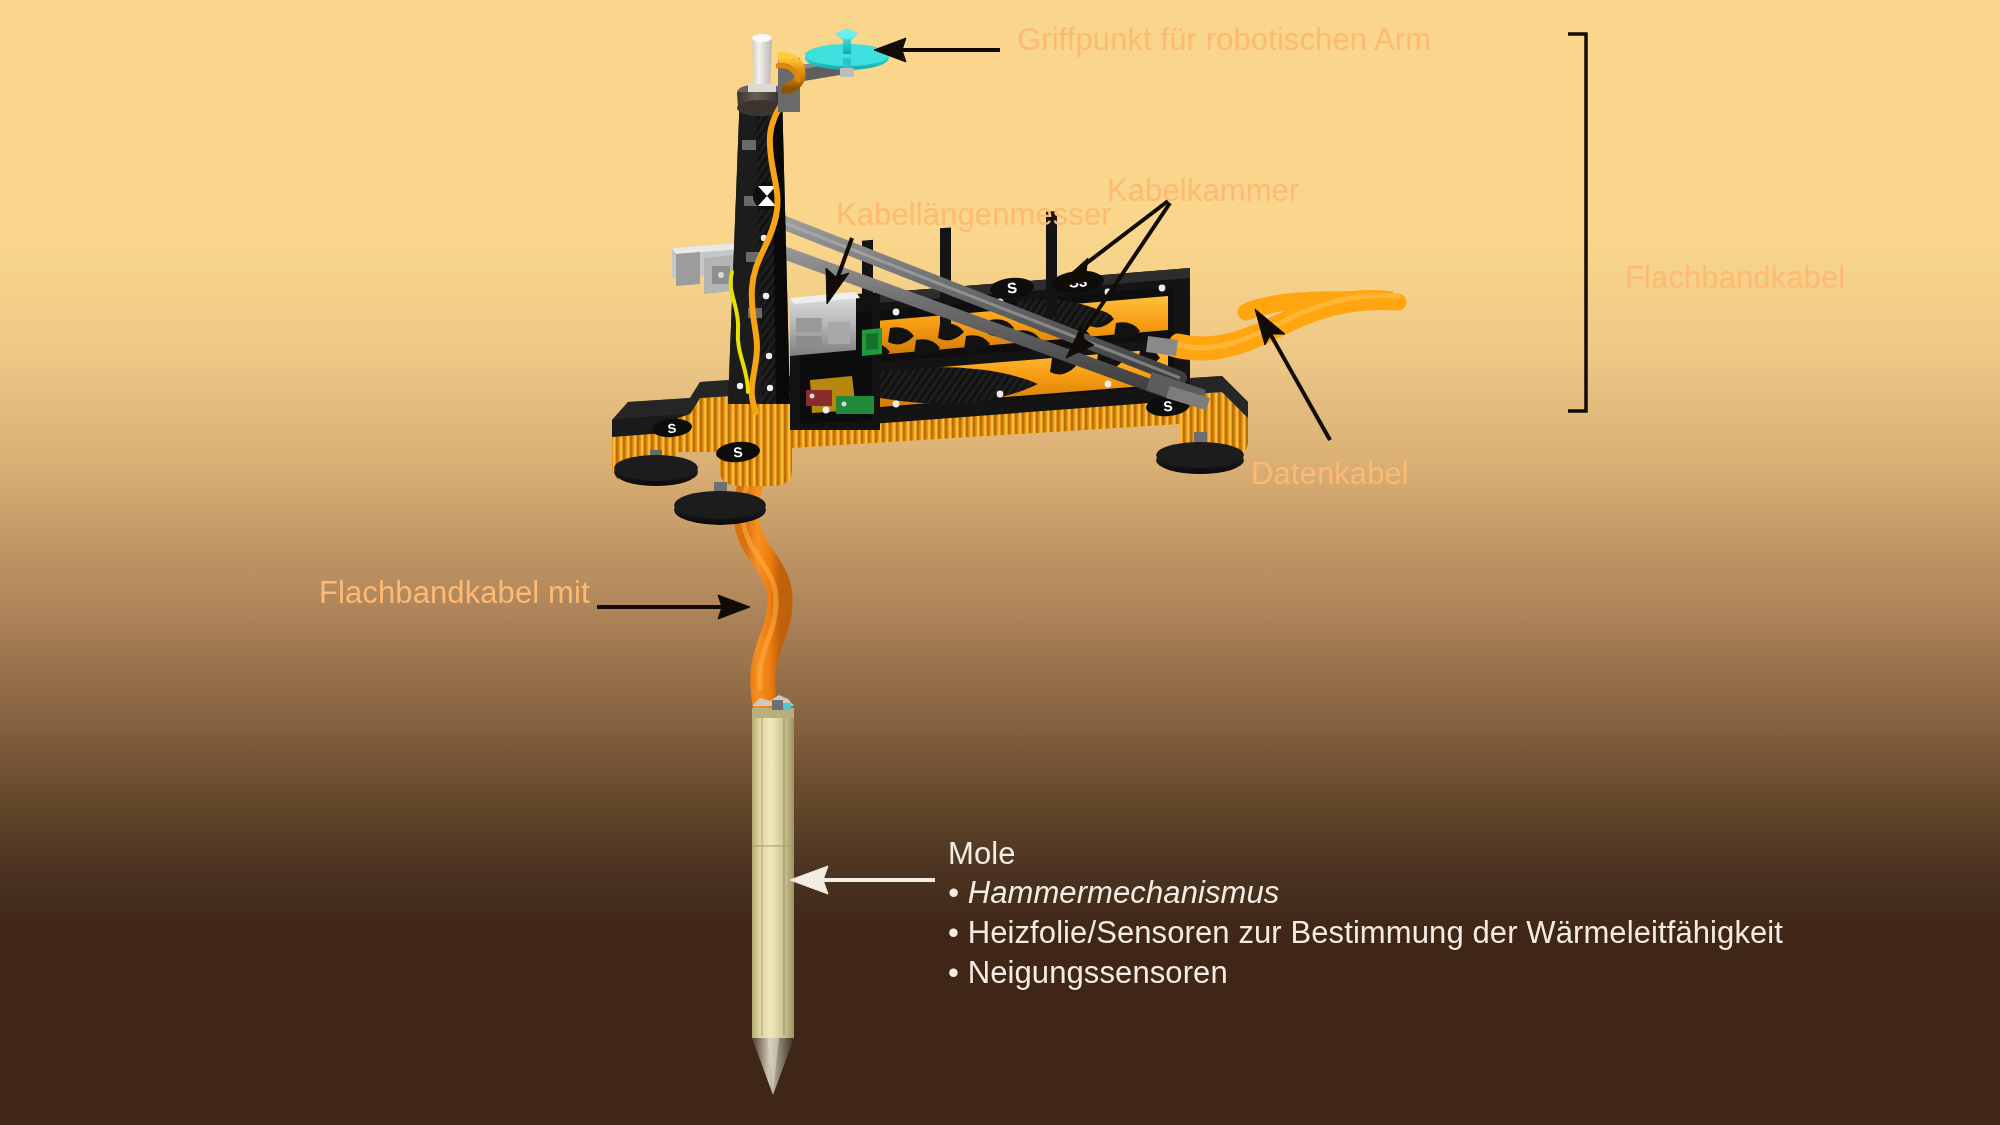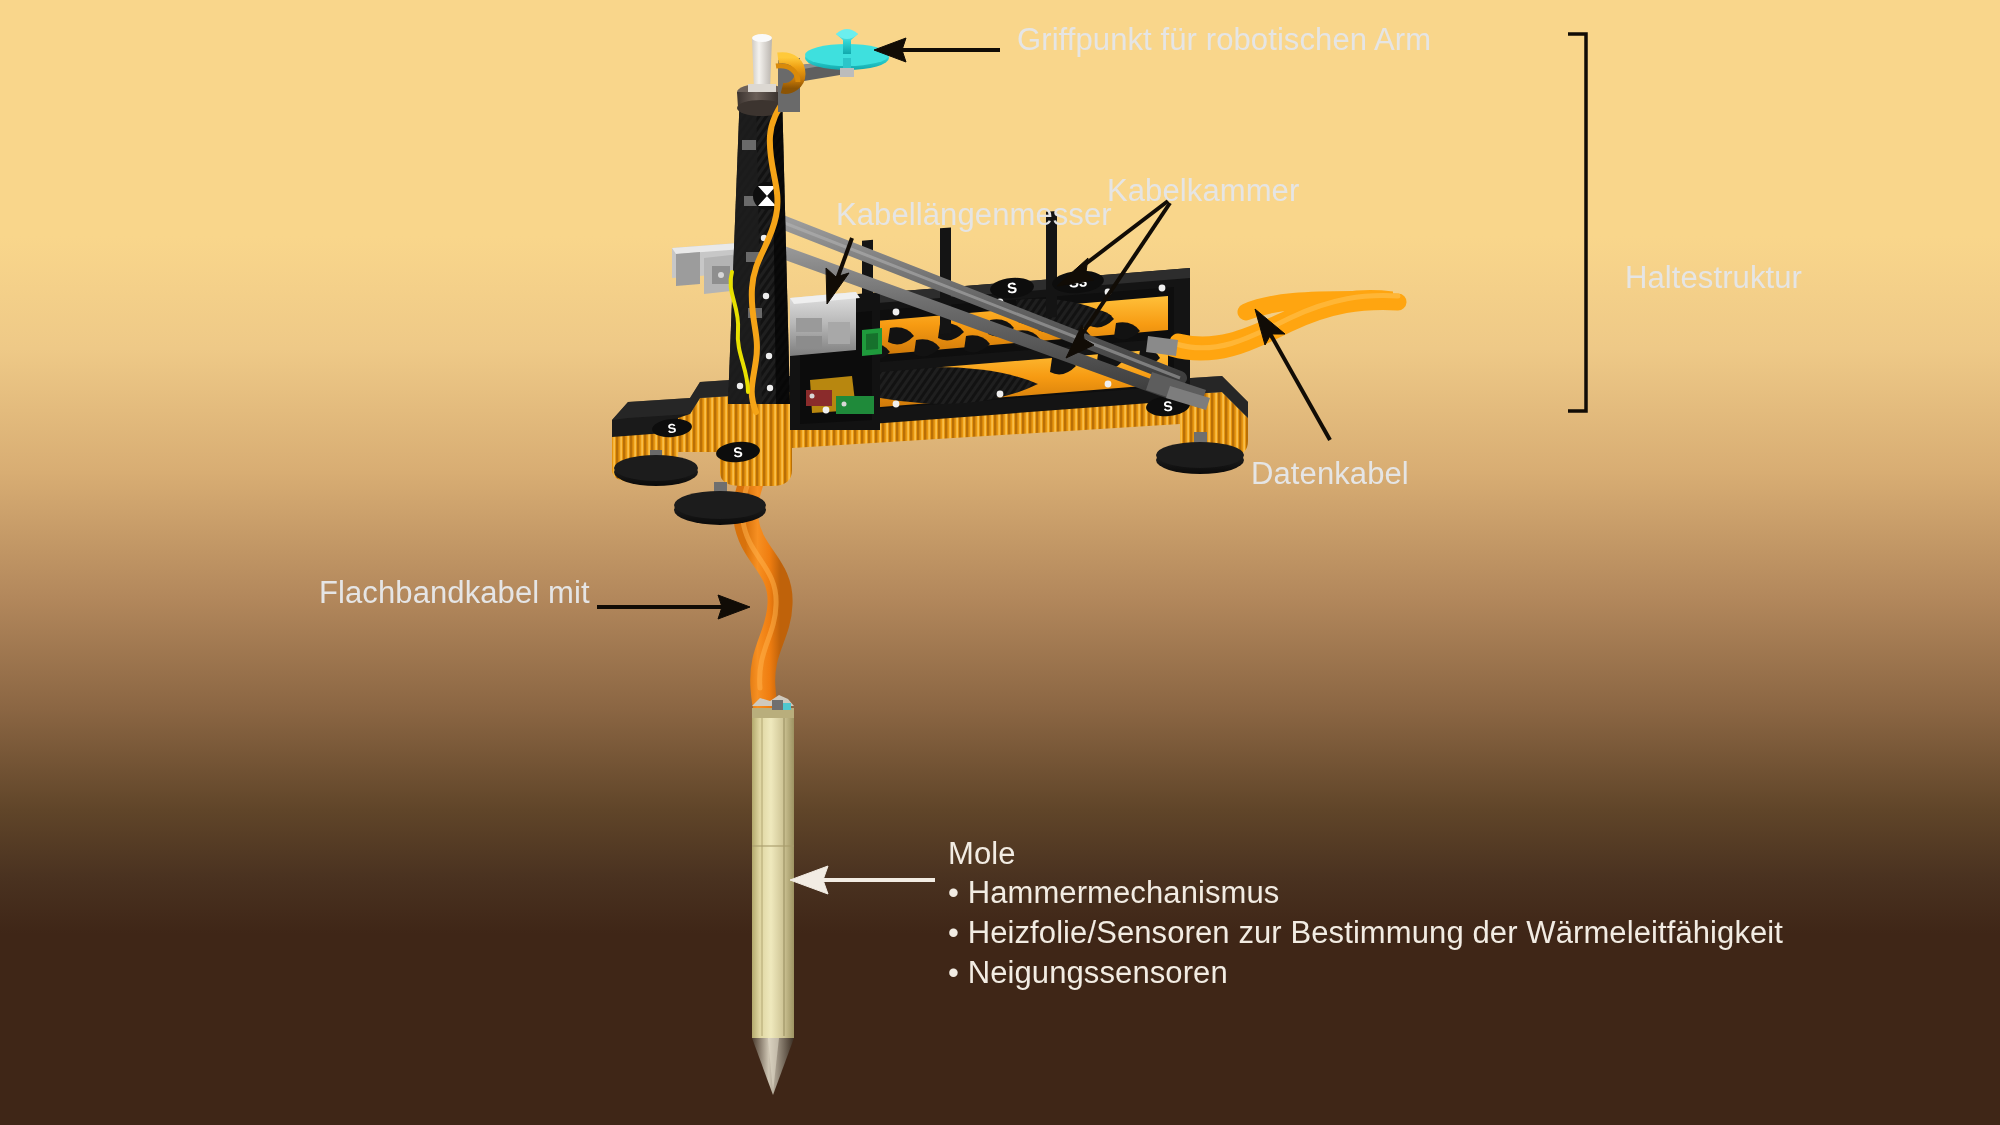--- a/index.html
+++ b/index.html
@@ -24,21 +24,21 @@
       #604529 72%,
       #4a3220 78%,
       #3f2617 83%,
       #3f2617 100%);
   }
 
   .labels { position:absolute; inset:0; }
 
   .lbl {
     position:absolute;
-    color:#e5e5e5;
+    color:#fdba74;
     font-size:31px;
     line-height:1.18;
     letter-spacing:.1px;
     white-space:nowrap;
   }
   .lbl.light { color:#f2ece3; }
 
   svg.overlay { position:absolute; inset:0; width:2000px; height:1125px; overflow:visible; }
 </style>
 </head>
@@ -379,29 +379,29 @@
   </svg>
 
   <div class="labels">
 
     <div class="lbl" style="left:1017px; top:22px;">Griffpunkt für robotischen Arm</div>
 
     <div class="lbl" style="left:836px; top:197px;text-align:right;">Kabellängenmesser</div>
 
     <div class="lbl" style="left:1107px; top:173px;">Kabelkammer</div>
 
-    <div class="lbl" style="left:1625px; top:260px;">Haltestruktur</div>
+    <div class="lbl" style="left:1625px; top:260px;">Flachbandkabel</div>
 
     <div class="lbl" style="left:1251px; top:456px;">Datenkabel</div>
 
     <div class="lbl" style="left:319px; top:575px; text-align:left;">
       <div>Flachbandkabel mit</div>
     </div>
 
     <div class="lbl light" style="left:948px; top:836px;">
       <div class="mole-title">Mole</div>
-      <div class="mole-item" style="margin-top:2px;">• Hammermechanismus</div>
+      <div class="mole-item" style="margin-top:2px;font-style:italic;">• Hammermechanismus</div>
       <div class="mole-item" style="margin-top:4px;">• Heizfolie/Sensoren zur Bestimmung der Wärmeleitfähigkeit</div>
       <div class="mole-item" style="margin-top:3px;">• Neigungssensoren</div>
     </div>
 
   </div>
 </div>
 
 </body></html>

